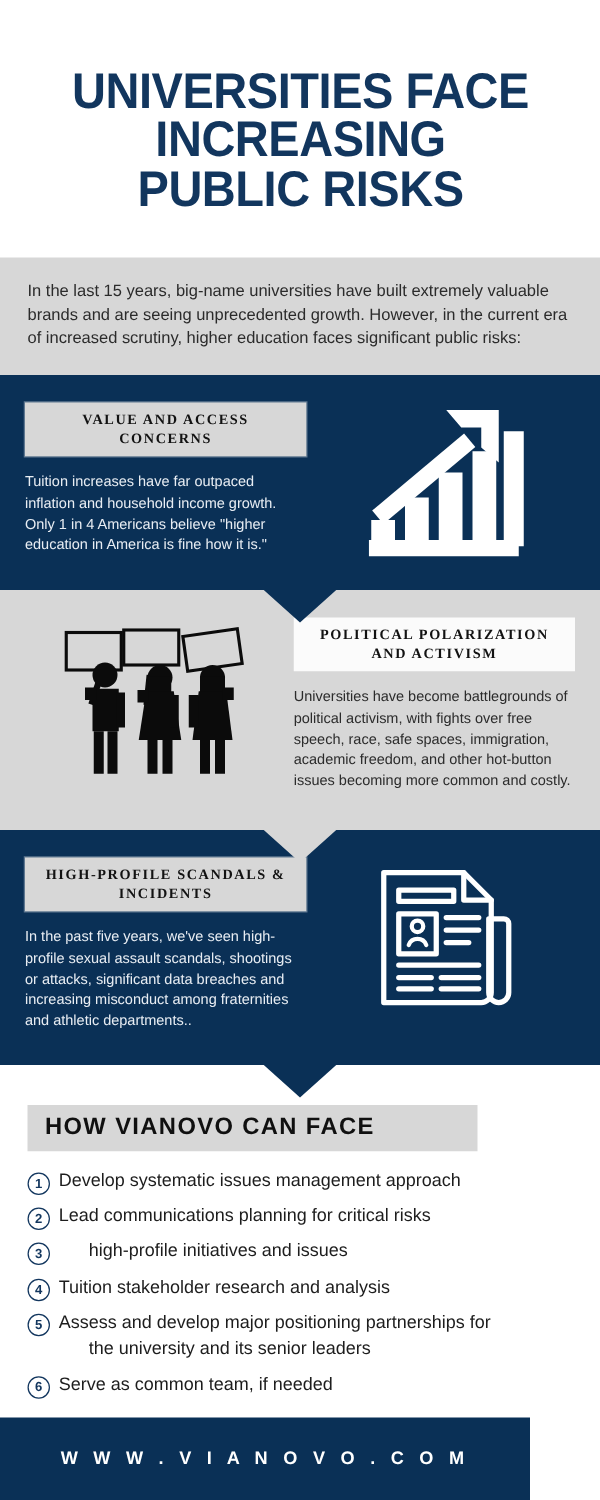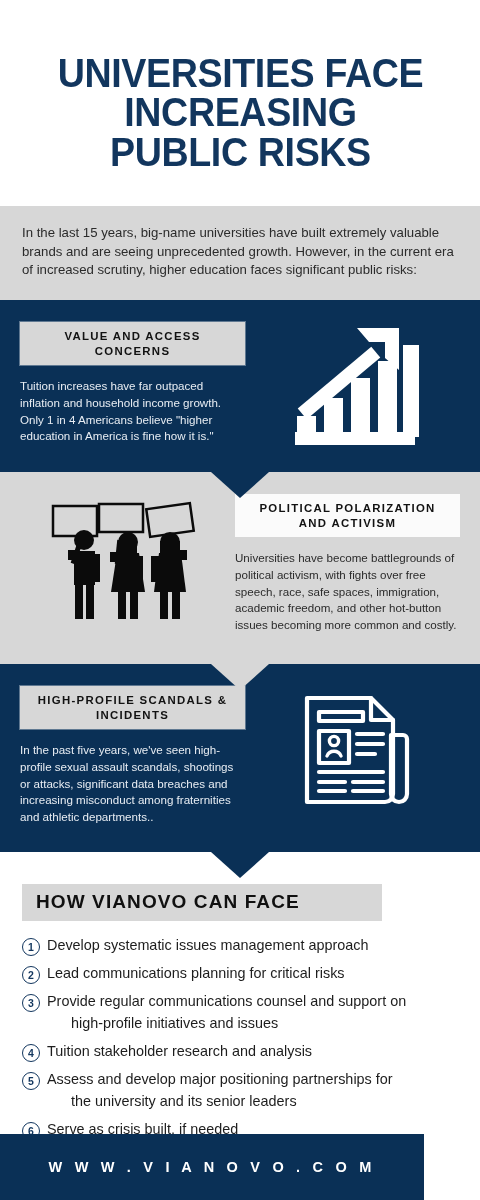--- a/index.html
+++ b/index.html
@@ -66,21 +66,21 @@
     border-right:29px solid transparent;
     z-index:4;
   }
   .notch.navy-down { border-top:26px solid #0a3056; }
   .notch.gray-down { border-top:26px solid #d7d7d7; }
 
   
   .badge {
     background:#d7d7d7;
     color:#121212;
-    font-family:Liberation Sans, sans-serif;
+    font-family:Liberation Serif, serif;
     font-weight:bold;
     font-size:11.4px;
     letter-spacing:1.3px;
     line-height:1.28;
     text-align:center;
     padding:7px 10px;
     margin-bottom:13px;
     box-shadow:0 0 0 1px rgba(255,255,255,0.35);
   }
   .badge.on-gray { background:#fbfbfb; box-shadow:none; }
@@ -294,37 +294,36 @@
       <span class="num">1</span>
       <span class="help-item-text">Develop systematic issues management approach</span>
     </li>
     <li>
       <span class="num">2</span>
       <span class="help-item-text">Lead communications planning for critical risks</span>
     </li>
     <li>
       <span class="num">3</span>
       <span class="help-item-text">
-        <span>Provide regular communications counsel and support on</span>
         <span class="cont">high-profile initiatives and issues</span>
       </span>
     </li>
     <li>
       <span class="num">4</span>
       <span class="help-item-text">Tuition stakeholder research and analysis</span>
     </li>
     <li>
       <span class="num">5</span>
       <span class="help-item-text">
         <span>Assess and develop major positioning partnerships for</span>
         <span class="cont">the university and its senior leaders</span>
       </span>
     </li>
     <li>
       <span class="num">6</span>
-      <span class="help-item-text">Serve as crisis built, if needed</span>
+      <span class="help-item-text">Serve as common team, if needed</span>
     </li>
   </ol>
 </div>
 
 <div class="footer">
   <span class="footer-text">W W W . V I A N O V O . C O M</span>
 </div>
 
 </body></html>

